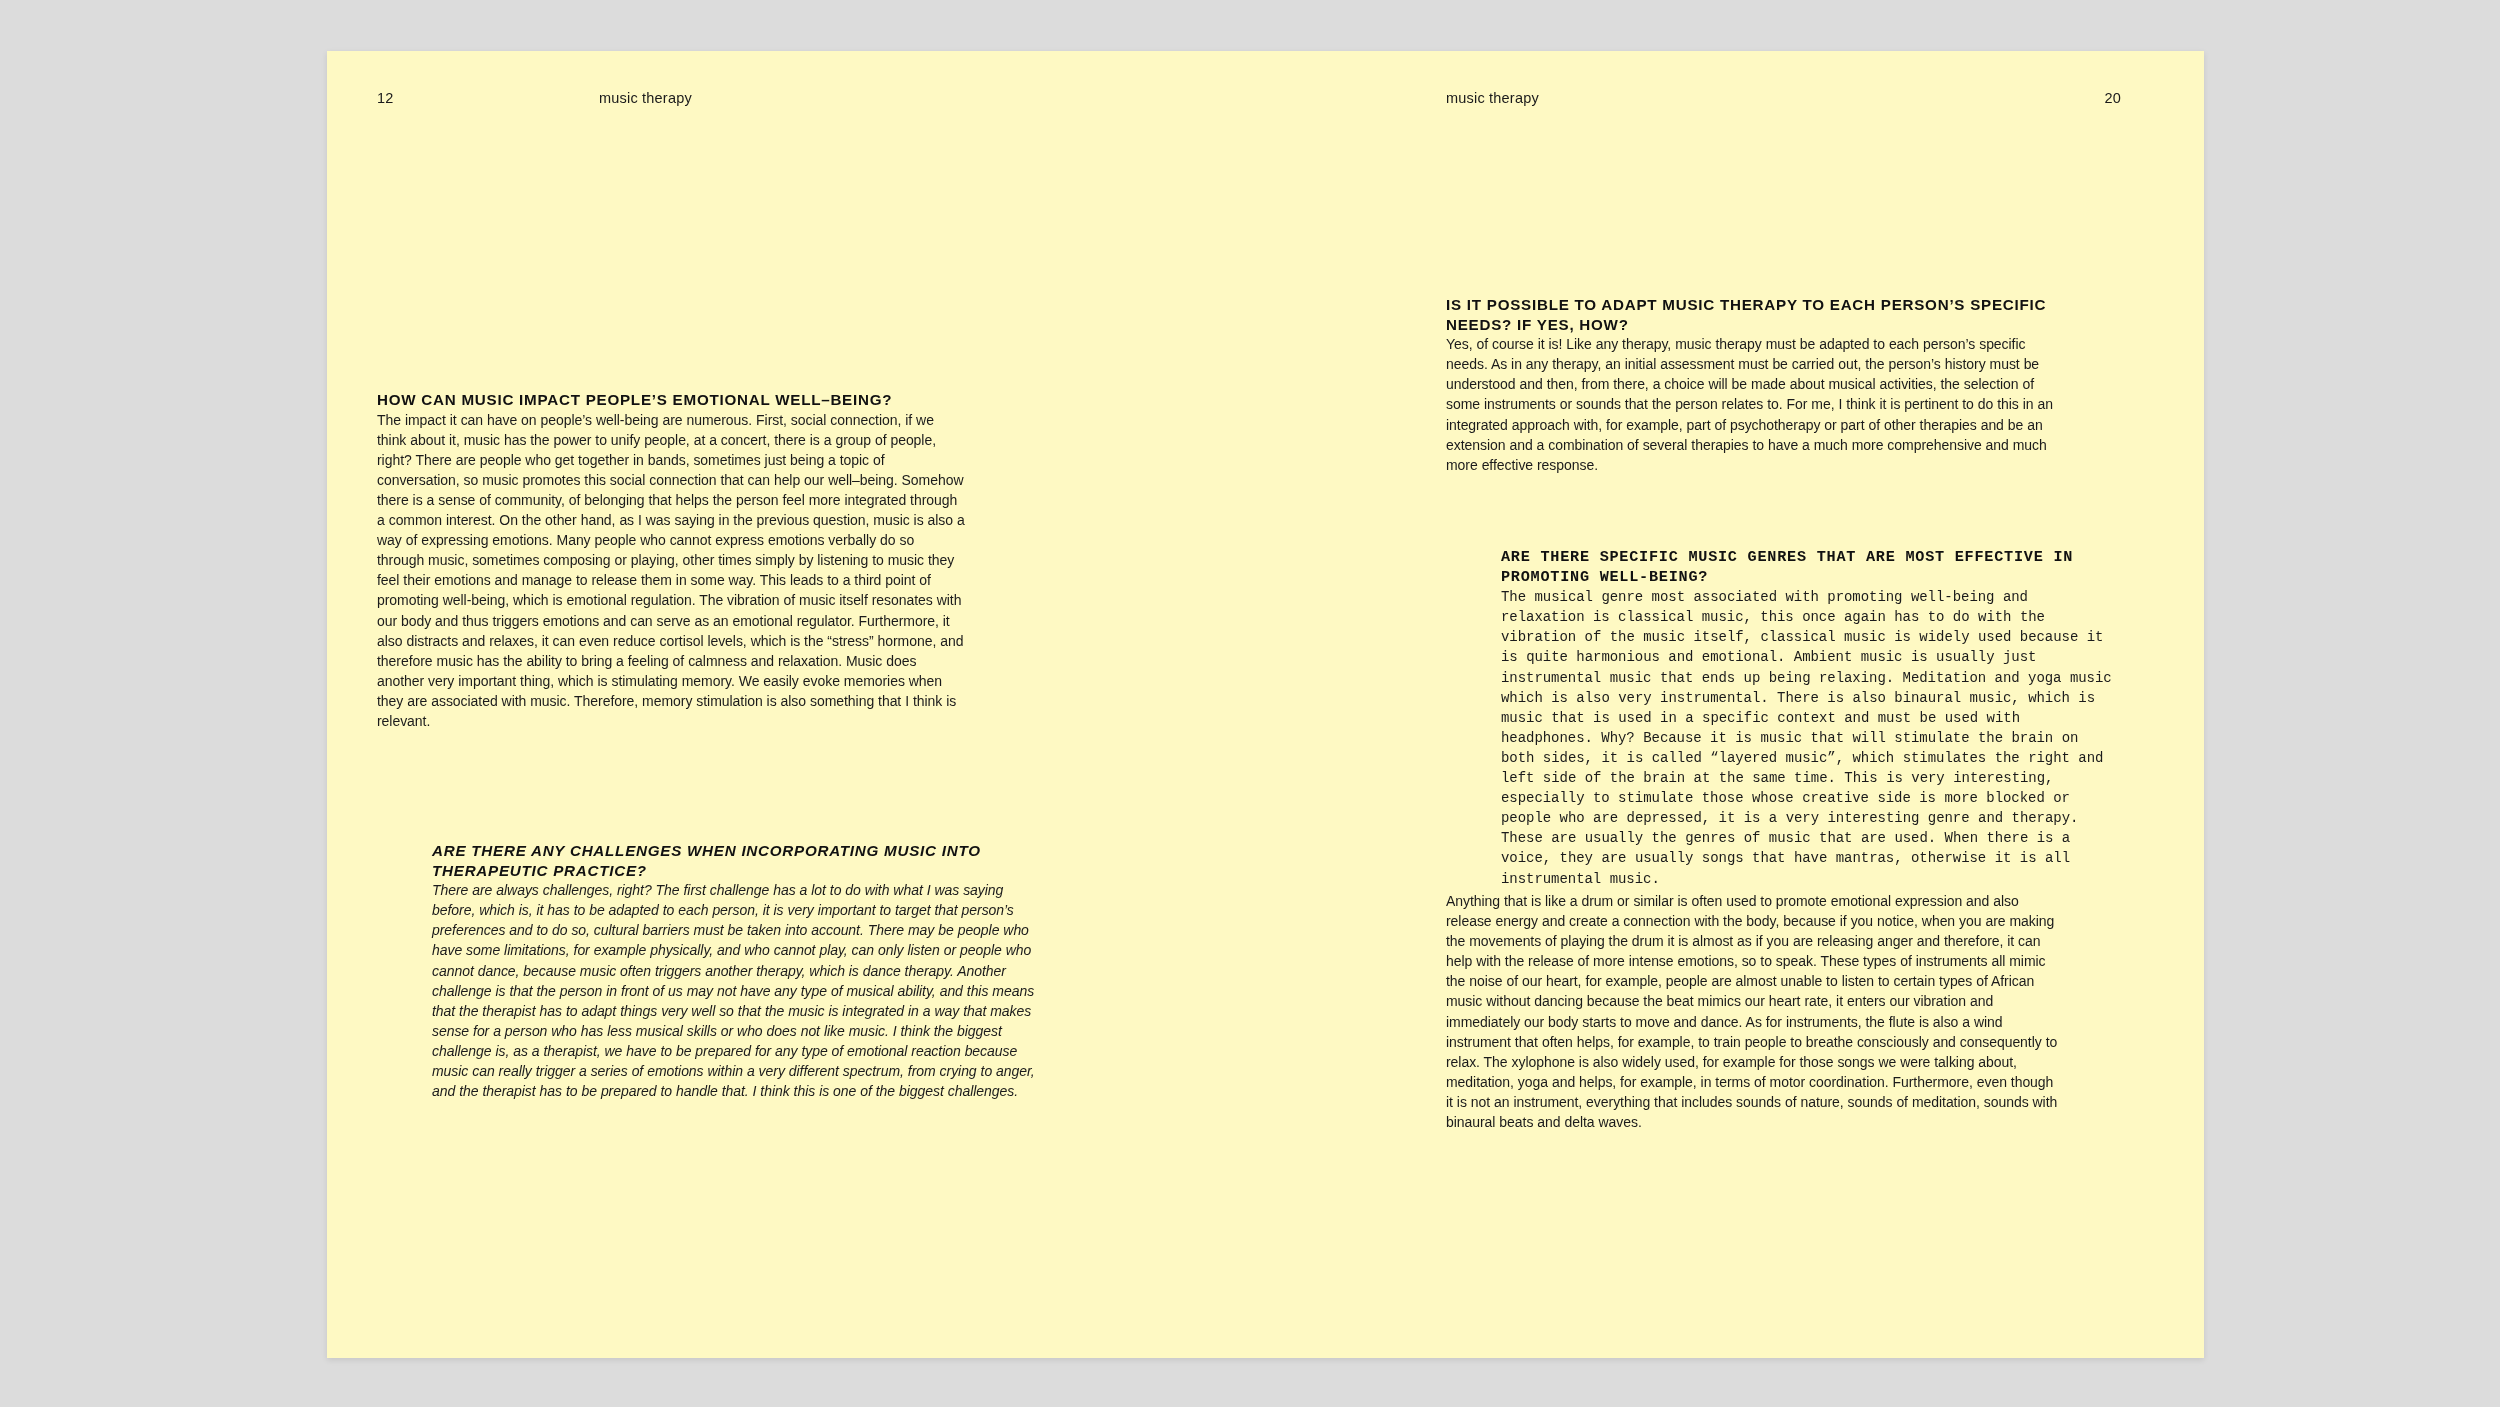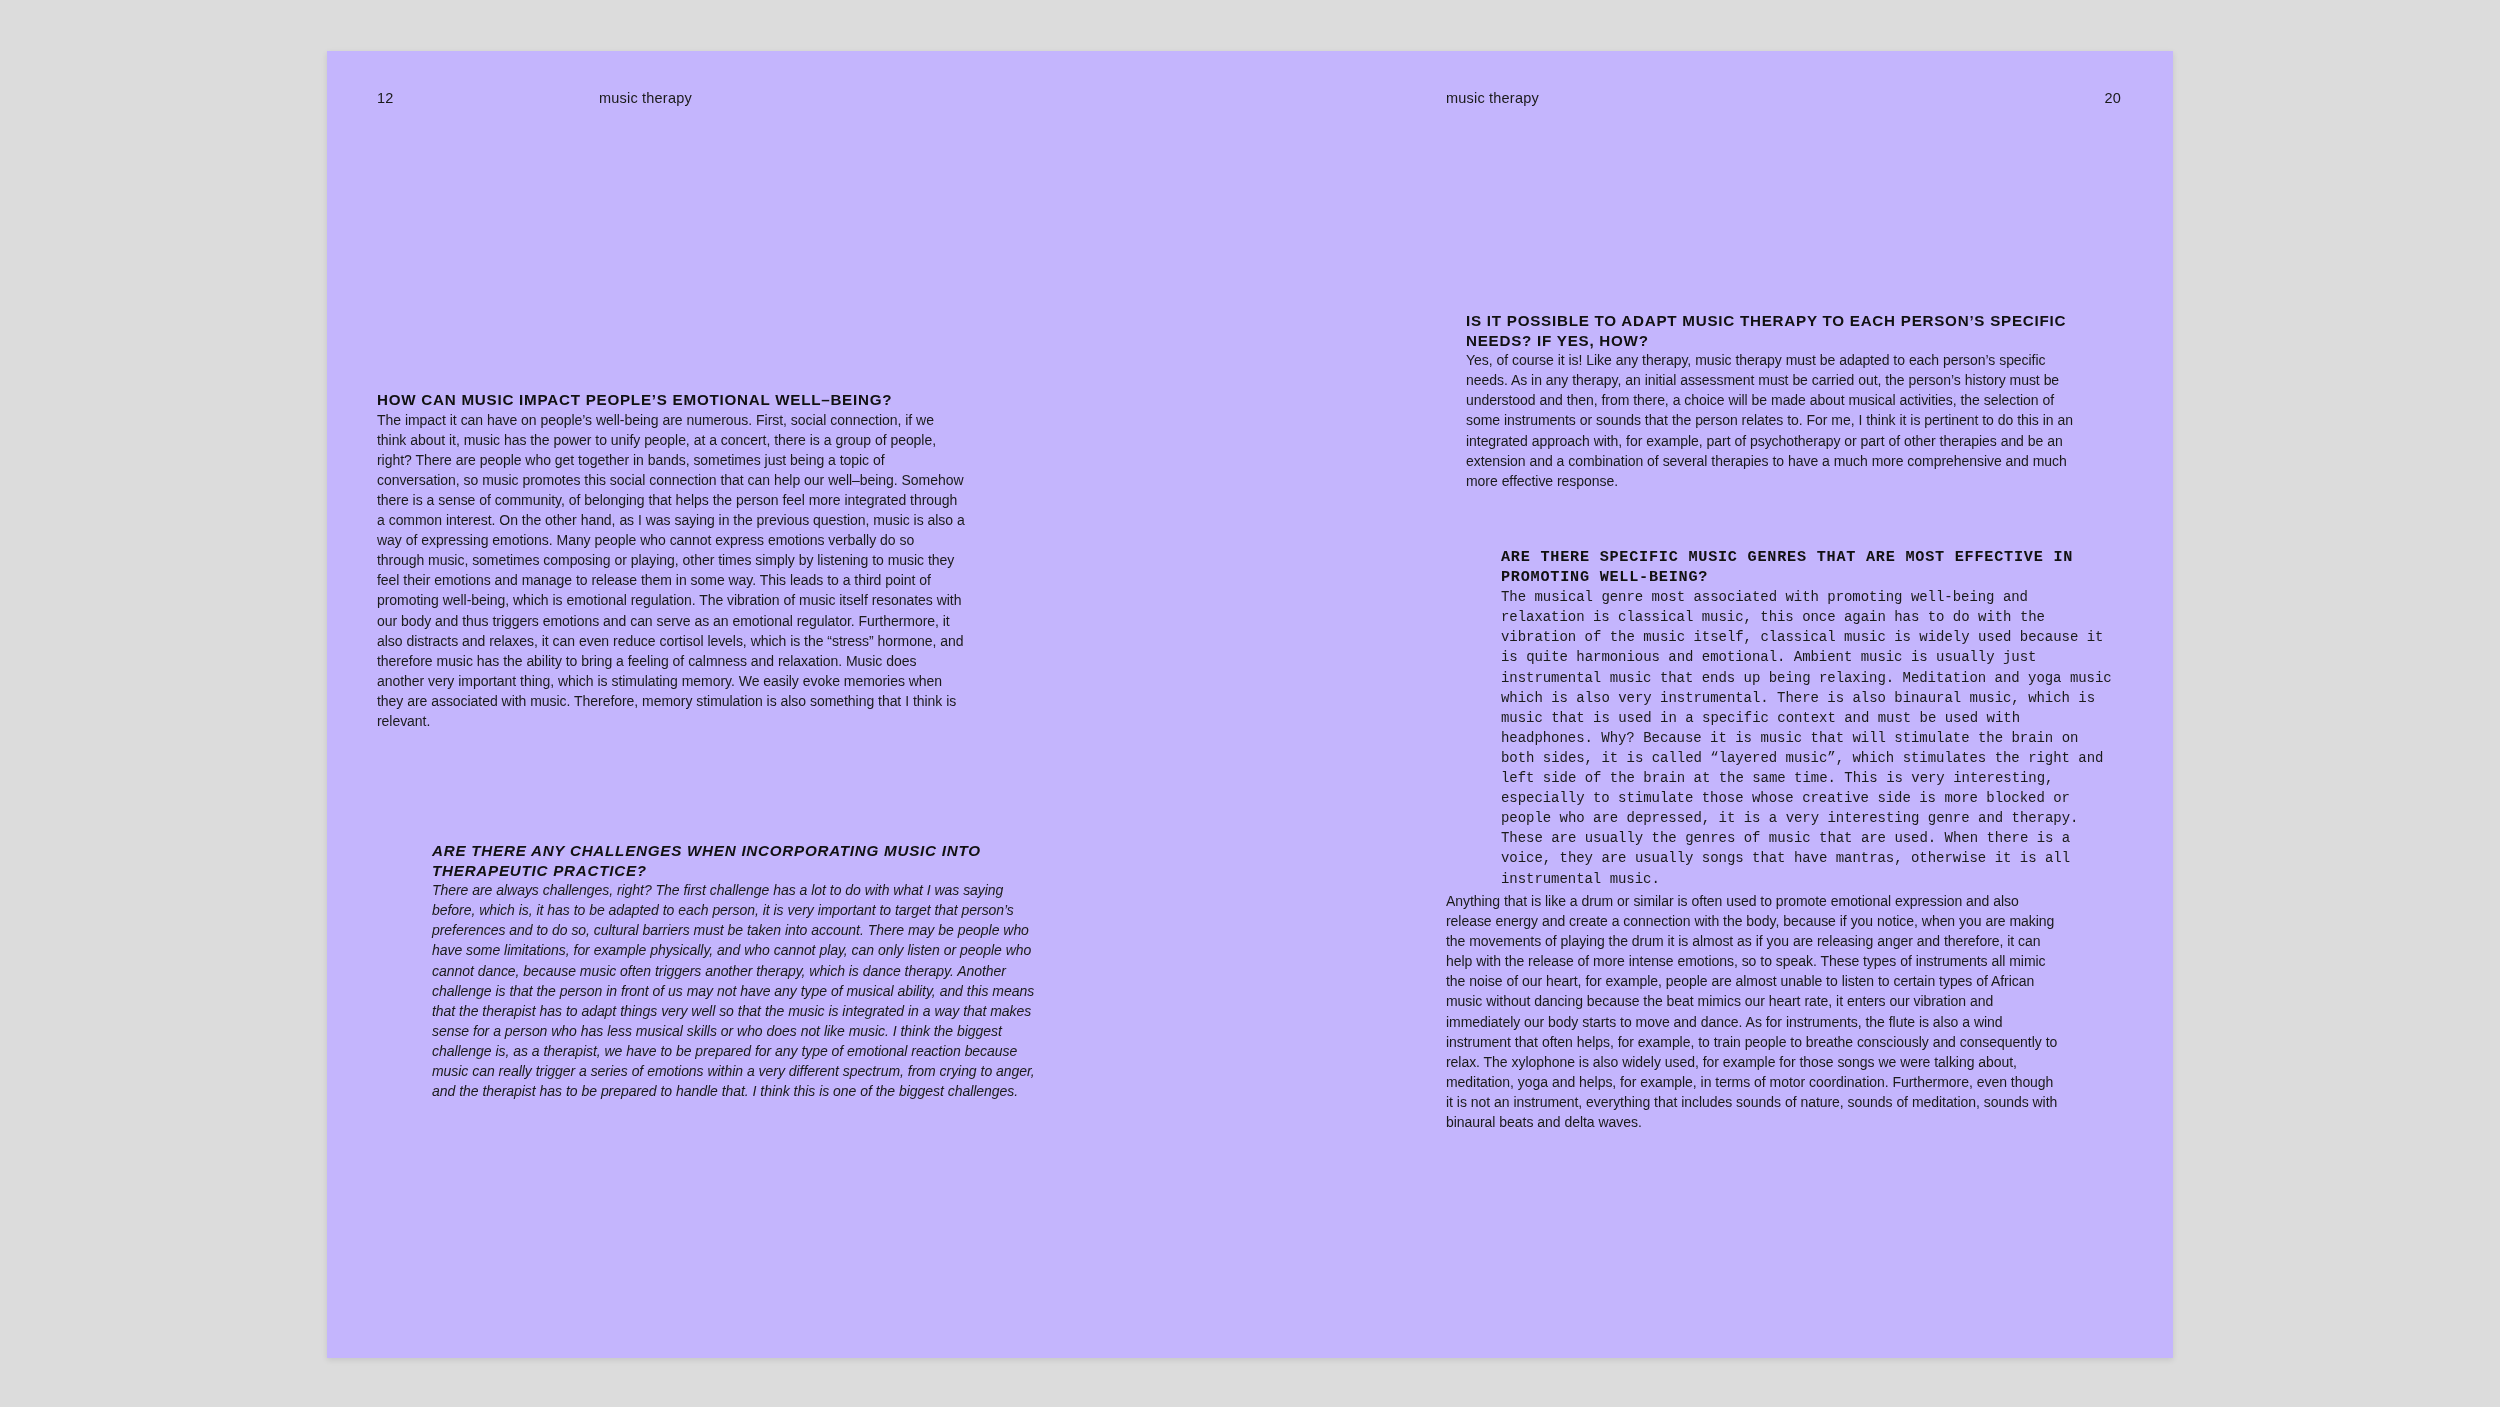--- a/index.html
+++ b/index.html
@@ -14,22 +14,23 @@
     -webkit-font-smoothing: antialiased;
     overflow: hidden;
   }
 
   .spread {
     position: absolute;
     left: 327px;
     top: 51px;
     width: 1846px;
     height: 1307px;
-    background: #c4b5fd;
+    background: #fef9c3;
     box-shadow: 0 2px 6px rgba(0,0,0,0.10);
+    padding-left: 31px;
   }
 
   .page {
     position: absolute;
     top: 0;
     height: 100%;
     box-sizing: border-box;
   }
   .page-left  { left: 0;     width: 923px; }
   .page-right { left: 923px; width: 923px; }
@@ -70,21 +71,21 @@
     color: #1b1b1b;
     letter-spacing: -0.05px;
     word-spacing: 0.1px;
   }
 
   
   .qa-l1 { left: 50px;  top: 339px; width: 588px; }
   .qa-l2 { left: 105px; top: 790px; width: 617px; font-style: italic; }
 
   
-  .qa-r1 { left: 196px; top: 260px; width: 610px; margin-left: 20px; }
+  .qa-r1 { left: 196px; top: 244px; width: 610px; }
   .qa-r2 { left: 251px; top: 497px; width: 613px; font-family: Liberation Mono, monospace; }
   .qa-r3 { left: 196px; top: 840px; width: 613px; }
 </style>
 </head>
 <body>
 
 <div class="spread">
 
   <div class="page page-left">
 

